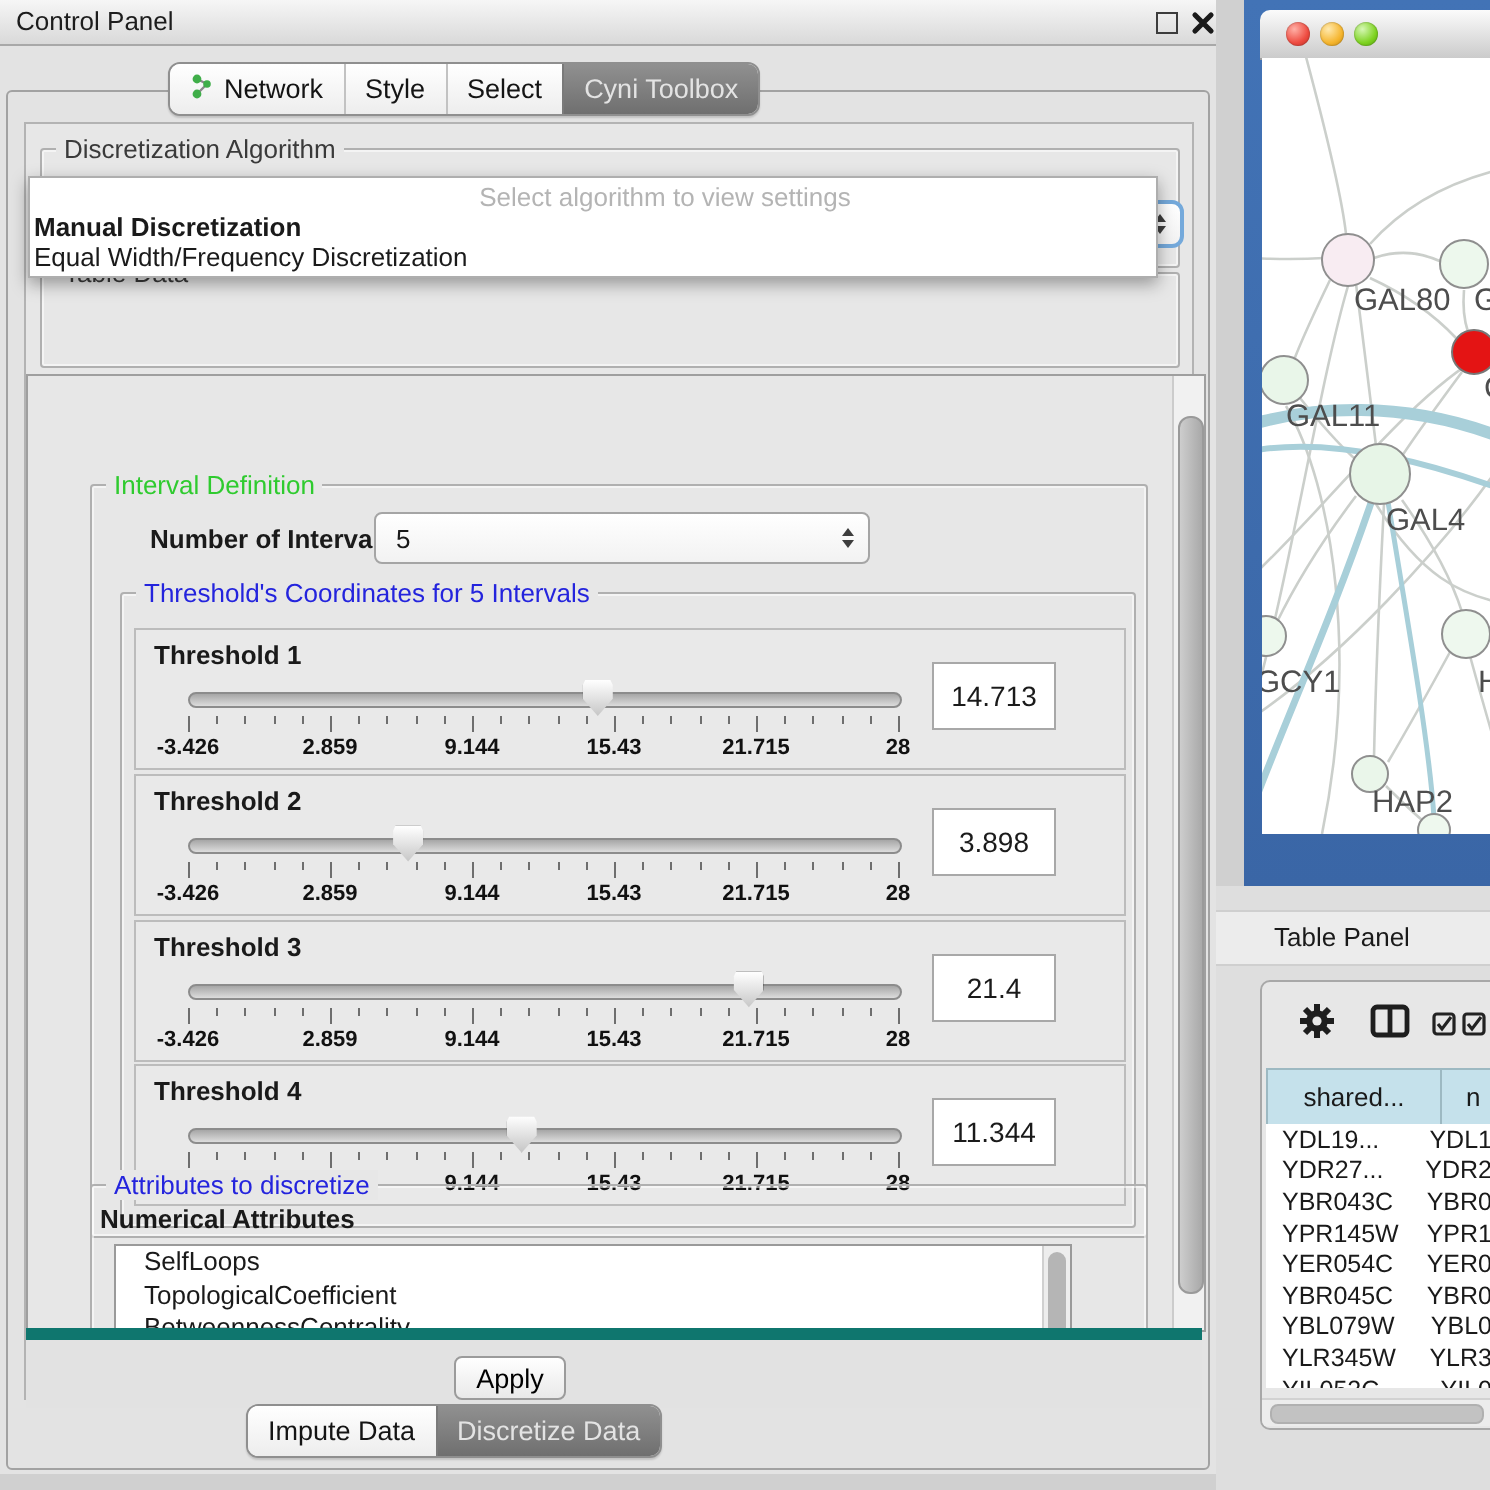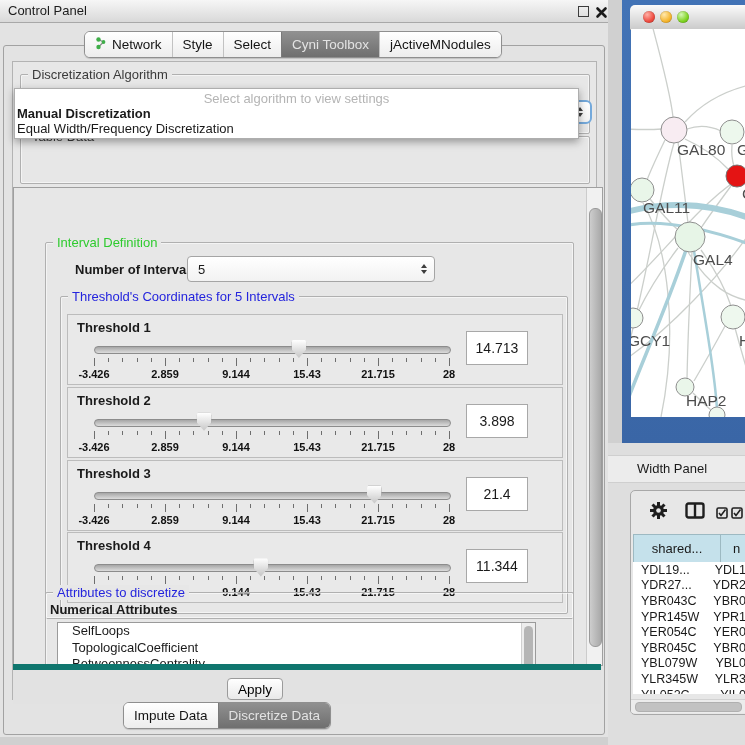--- a/index.html
+++ b/index.html
@@ -107,21 +107,21 @@
   .tp-rows{position:absolute;left:2px;top:71px;width:113px;height:132px;background:#fff;overflow:hidden;}
   .trow{display:flex;height:15.6px;align-items:center;font-size:12.5px;}
   .tcell1{width:83px;padding-left:8px;white-space:nowrap;overflow:hidden;}
   .tcell2{white-space:nowrap;}
   .hscroll{position:absolute;left:0;top:208px;width:115px;height:13px;background:#ececec;border-top:1px solid #d2d2d2;}
   .hthumb{position:absolute;left:4px;top:2px;width:105px;height:8px;border-radius:4px;background:#c2c2c2;border:1px solid #b0b0b0;}
 
   
   .popup{position:absolute;left:14px;top:88px;width:563px;height:49px;background:#fff;border:1px solid #aeaeae;
       box-shadow:0 3px 8px rgba(0,0,0,.35);z-index:30;}
-  .popup-placeholder{position:absolute;left:0;top:2px;width:100%;text-align:center;color:#b4b4b4;font-size:13px;}
+  .popup-placeholder{position:absolute;left:0;top:2px;width:100%;text-align:center;color:#b4b4b4;font-size:13px;padding-left:36px;}
   .popup-item{position:absolute;left:2px;font-size:13px;white-space:nowrap;}
   .popup-item.bold{font-weight:bold;}
 </style>
 </head>
 <body>
 
 <div id="stage">
 
   <div class="cp">
     <div class="cp-titlebar">
@@ -147,23 +147,20 @@
           <div class="seglab">Network</div>
         </div>
         <div class="seg">
           <div class="seglab">Style</div>
         </div>
         <div class="seg">
           <div class="seglab">Select</div>
         </div>
         <div class="seg selected">
           <div class="seglab">Cyni Toolbox</div>
-        </div>
-        <div class="seg">
-          <div class="seglab">jActiveMNodules</div>
         </div>
       </div>
 
     <div class="group disc-group">
       <span class="gtitle dark">Discretization Algorithm</span>
     </div>
     <div class="combo disc-combo">
       <span class="stepper">
           <span class="arr-up"></span>
           <span class="arr-dn"></span>
@@ -438,21 +435,21 @@
         <text x="62" y="236">GAL4</text>
         <text x="-3" y="317">GCY1</text>
         <text x="108" y="317">H</text>
         <text x="55" y="377">HAP2</text>
       </g>
     </svg>
   </div>
 
   <div class="tp-area"></div>
   <div class="tp-titlebar">
-    <span class="tp-title">Width Panel</span>
+    <span class="tp-title">Table Panel</span>
   </div>
   <div class="tp-box">
     <span class="tp-toolbar-icon" style="left:18px;">
       <svg width="19" height="19" viewBox="0 0 19 19">
         <g stroke="#1e1e1e" stroke-width="3">
             <line x1="9.5" y1="1" x2="9.5" y2="18"></line>
             <line x1="1" y1="9.5" x2="18" y2="9.5"></line>
             <line x1="3.5" y1="3.5" x2="15.5" y2="15.5"></line>
             <line x1="15.5" y1="3.5" x2="3.5" y2="15.5"></line>
           </g>

